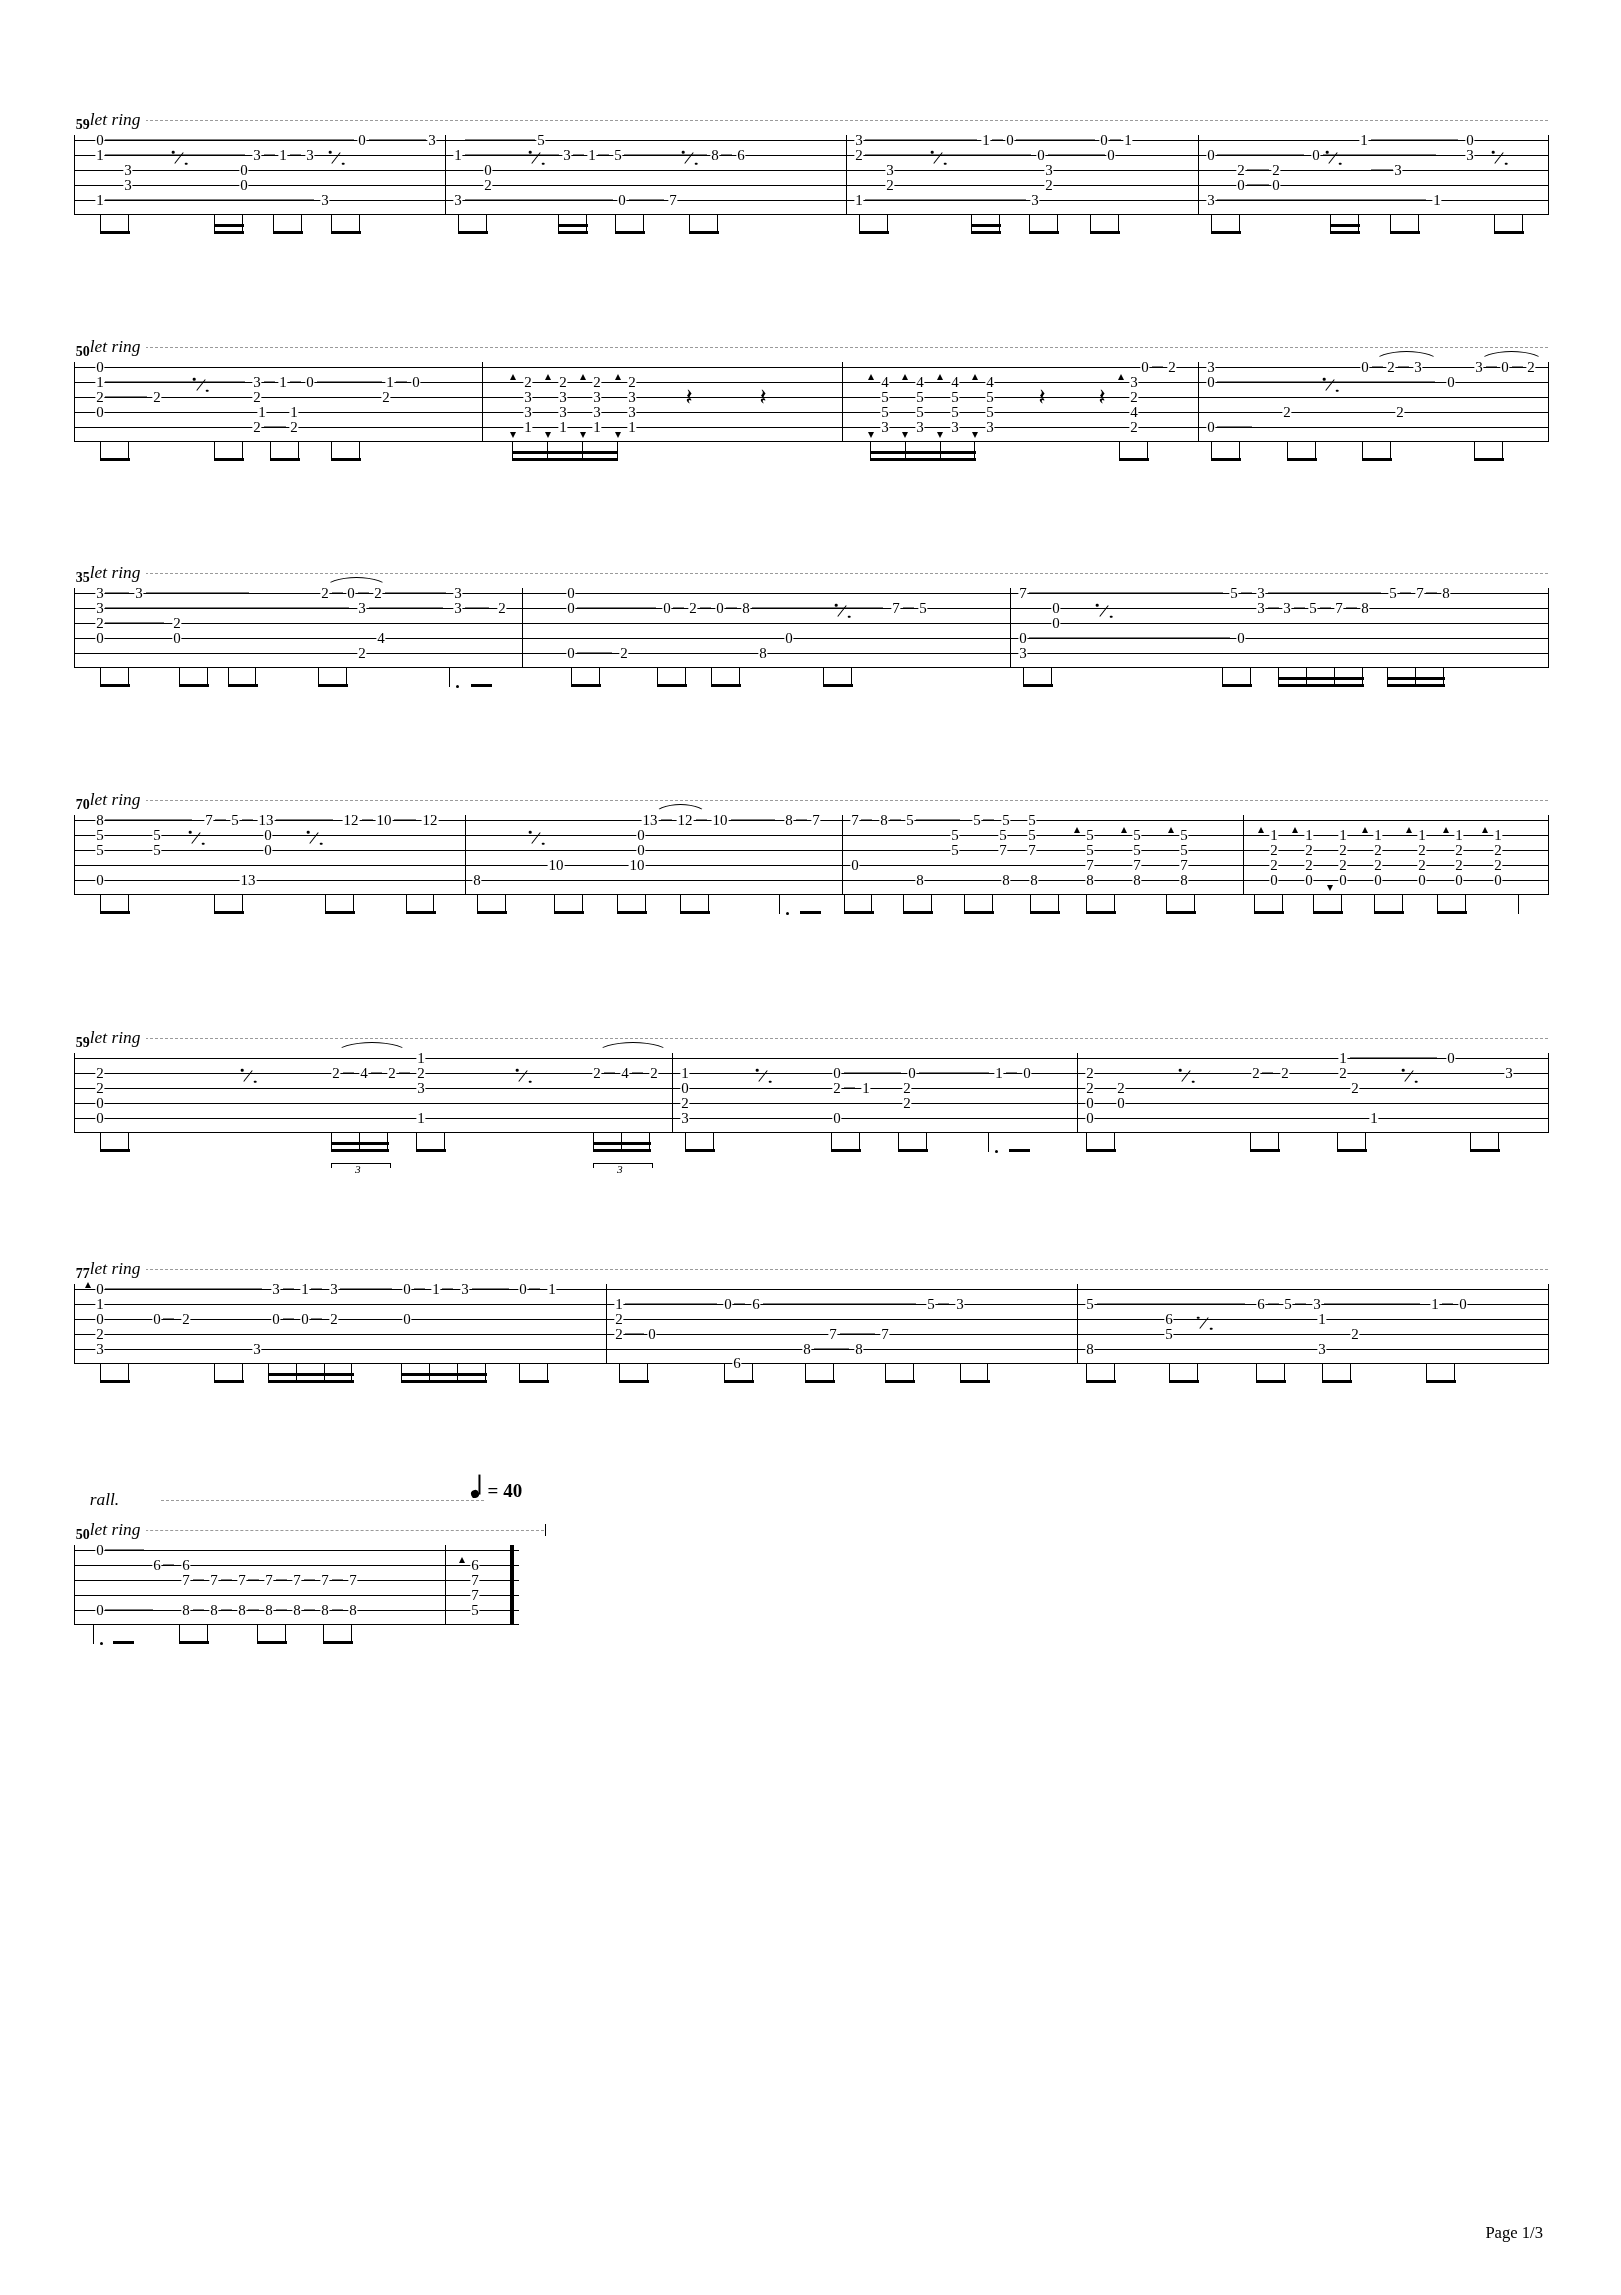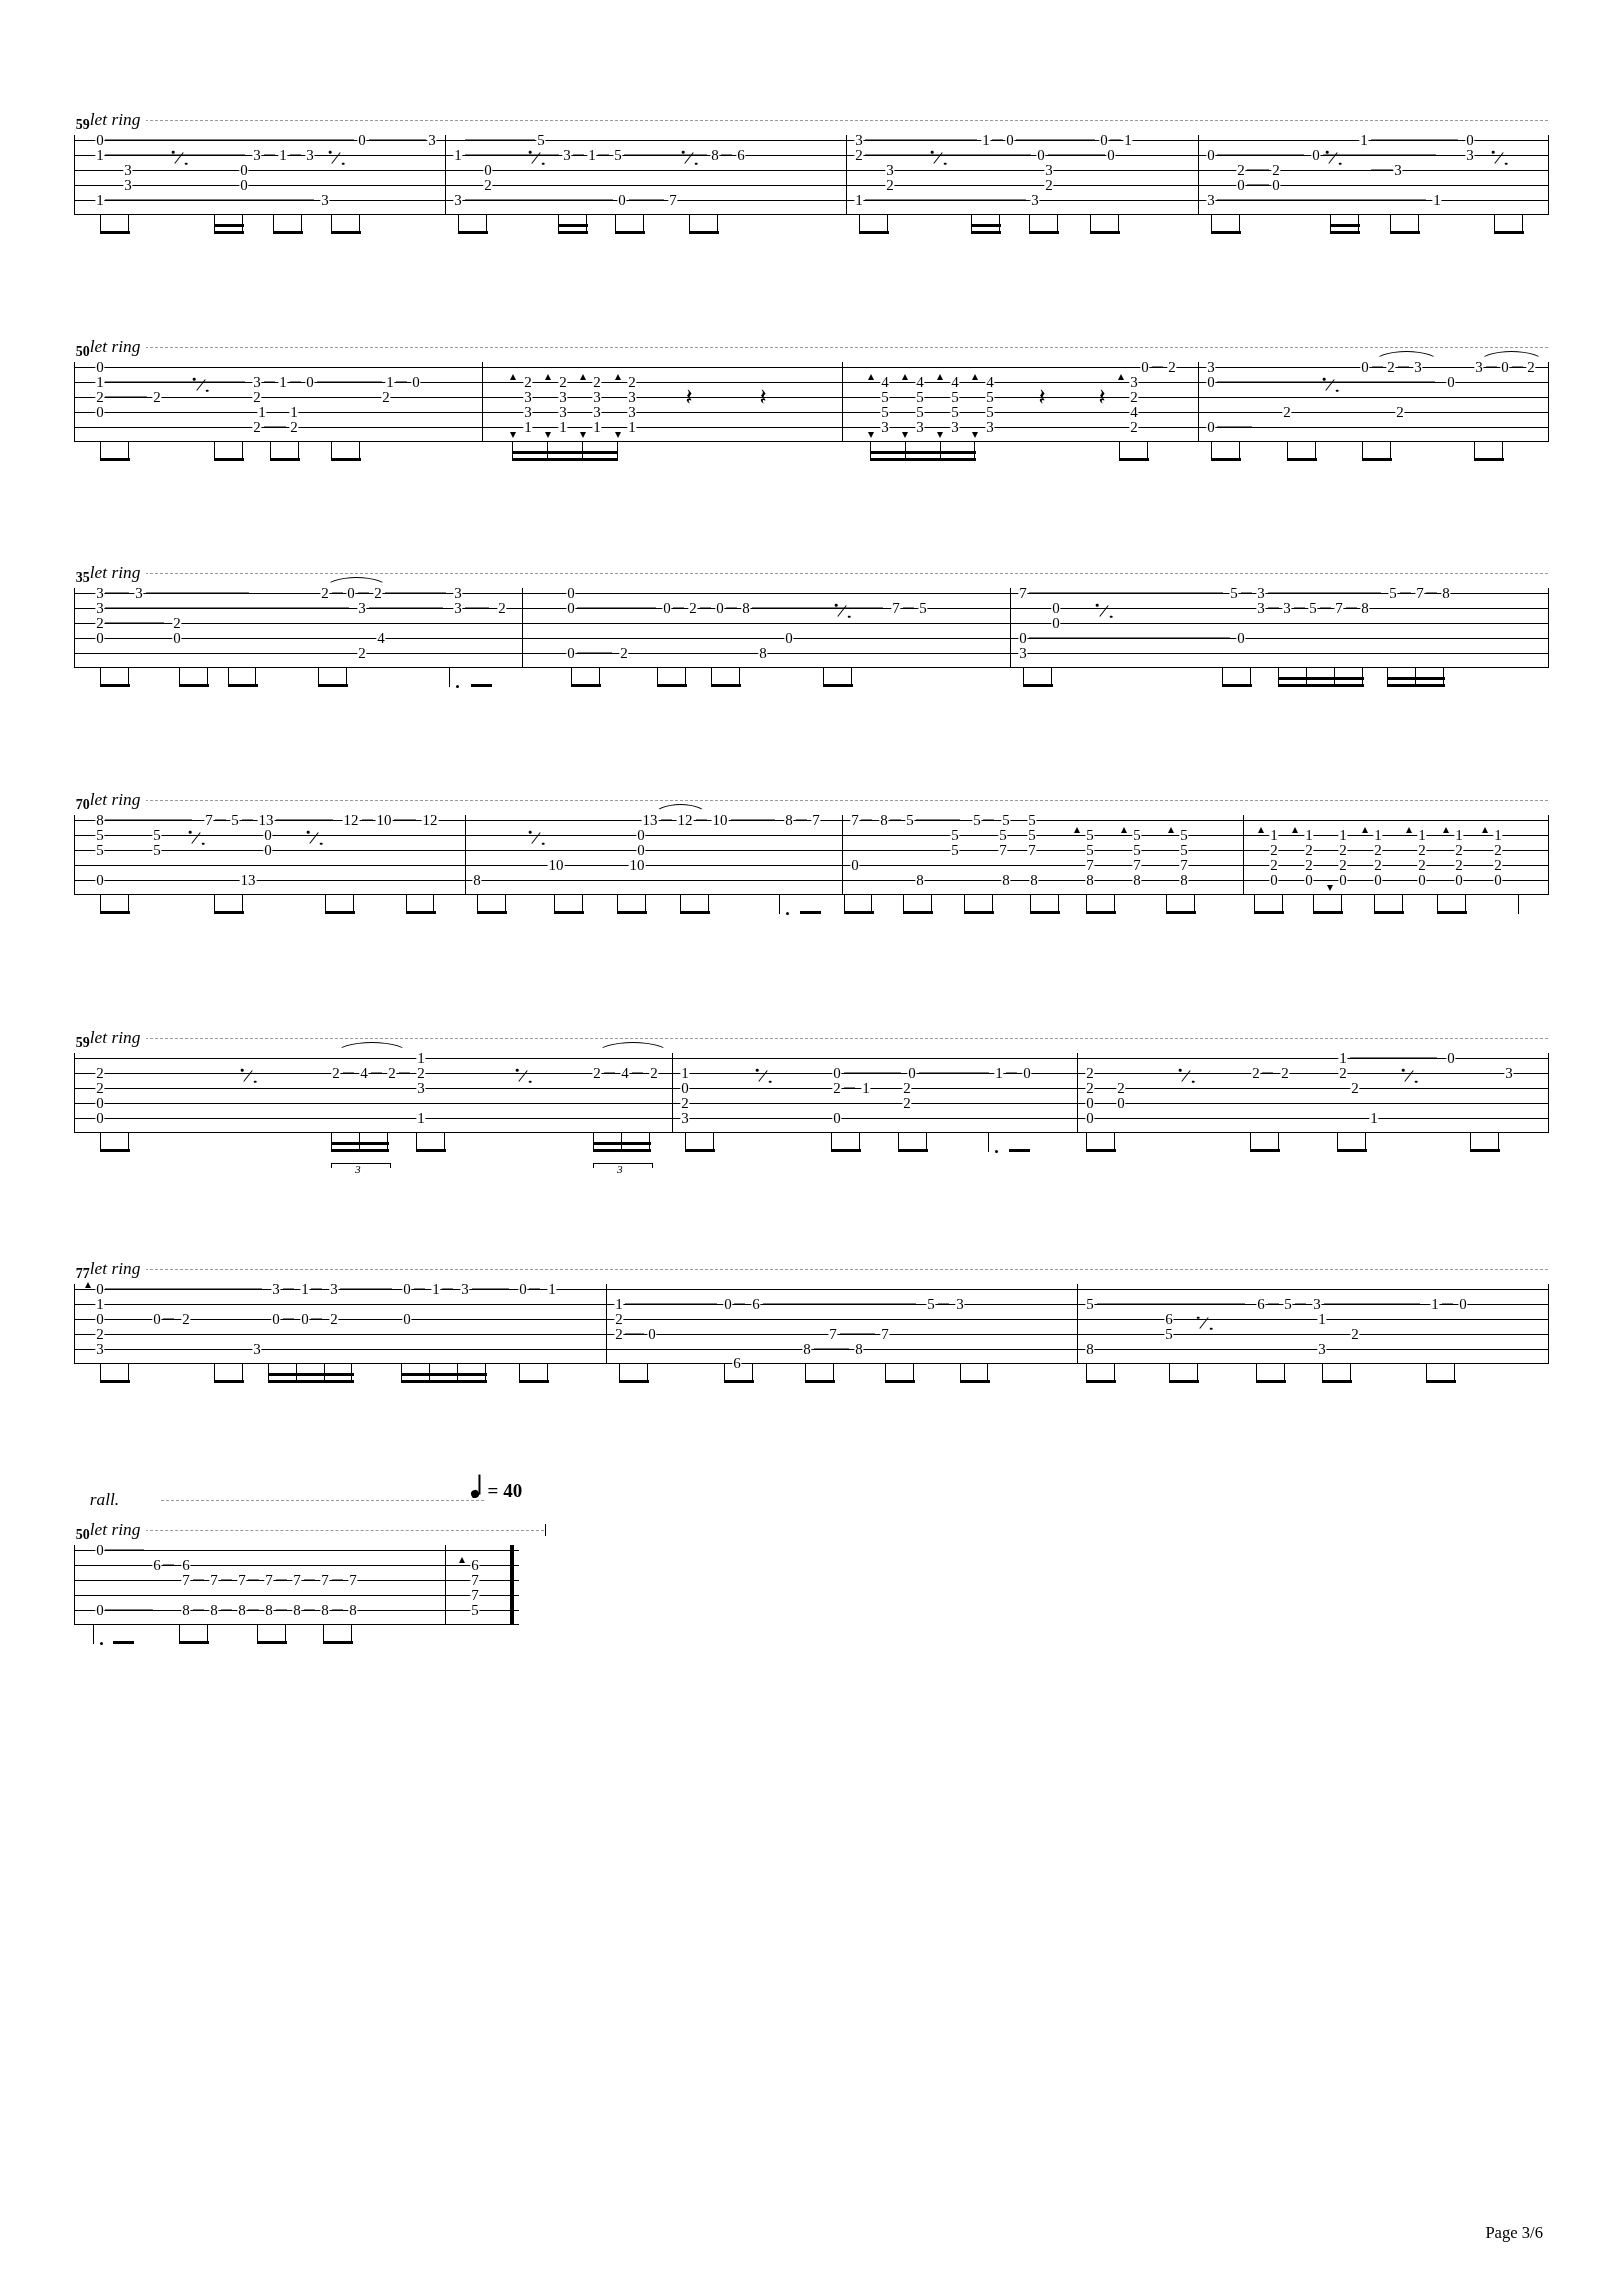--- a/index.html
+++ b/index.html
@@ -1387,15 +1387,15 @@
         <div class="stem" style="left:133px;top:0;height:19px"></div>
       <div class="stem" style="left:183px;top:0;height:19px"></div>
         <div class="beam" style="left:183px;top:16.6px;width:30px"></div>
         <div class="stem" style="left:211px;top:0;height:19px"></div>
       <div class="stem" style="left:249px;top:0;height:19px"></div>
         <div class="beam" style="left:249px;top:16.6px;width:30px"></div>
         <div class="stem" style="left:277px;top:0;height:19px"></div>
     </div>
   </div>
 
-  <div class="page-footer">Page 3/6</div>
+  <div class="page-footer">Page 1/3</div>
 </div>
 
 
 </body></html>

